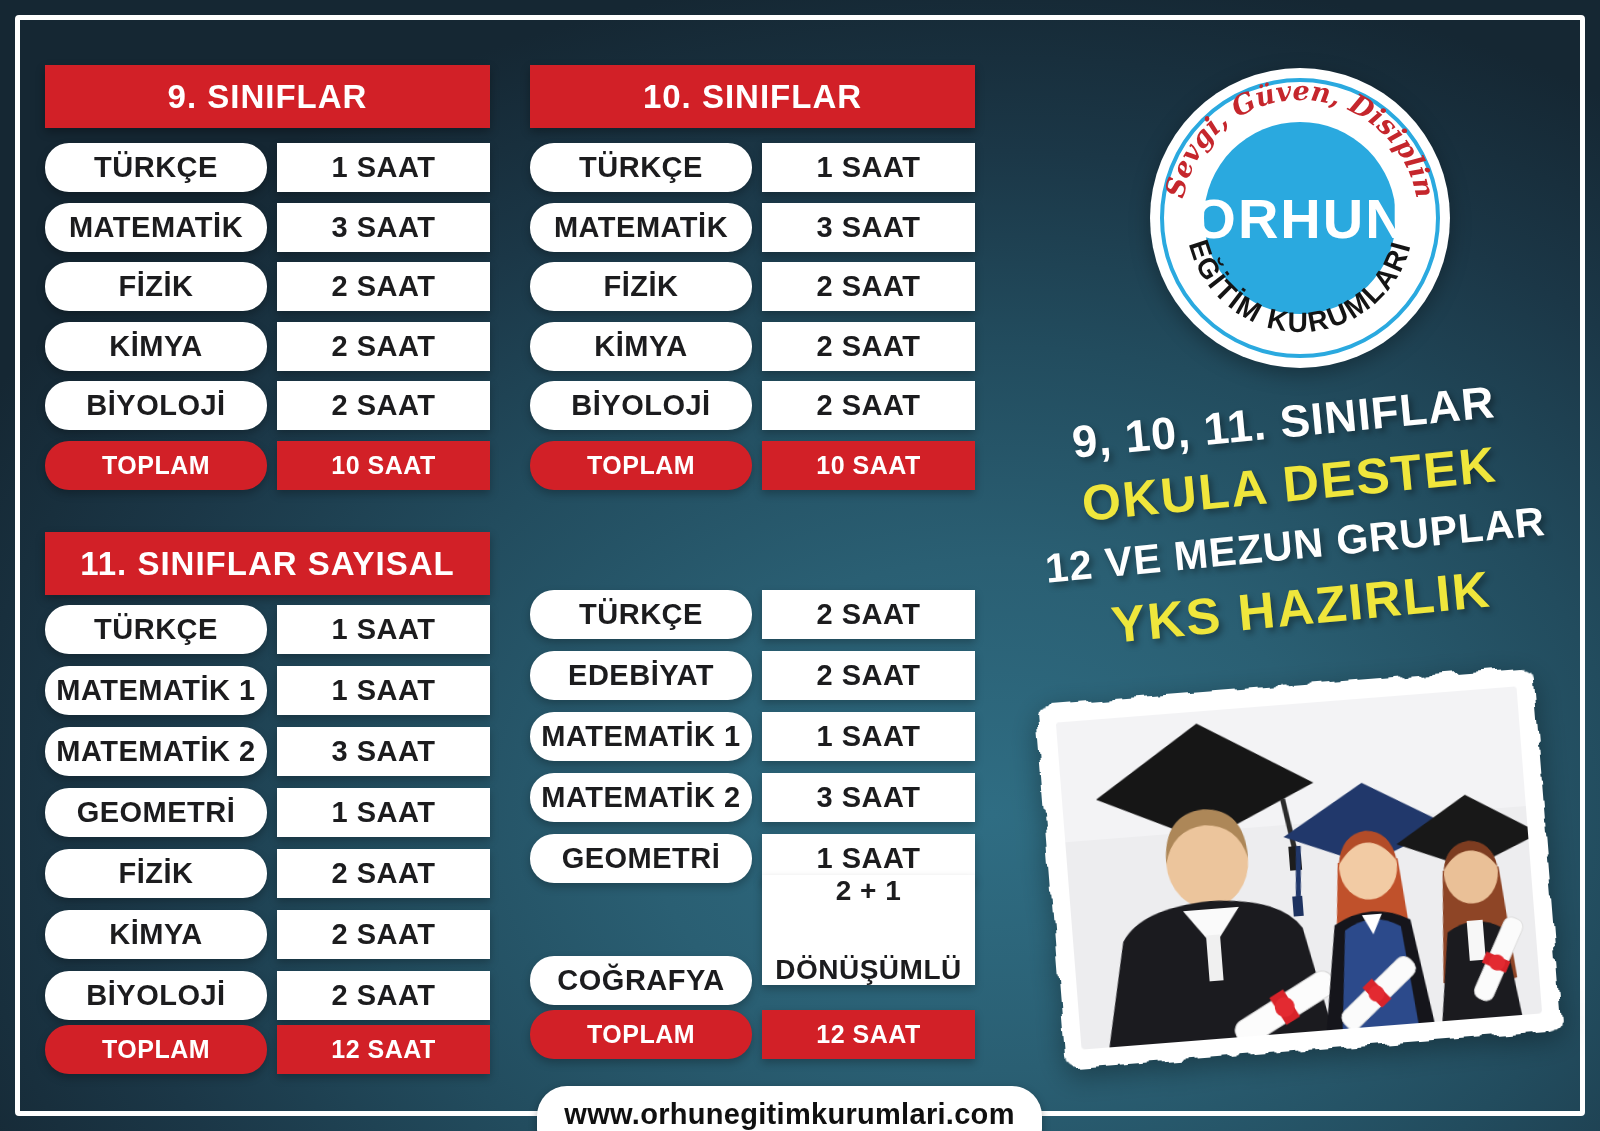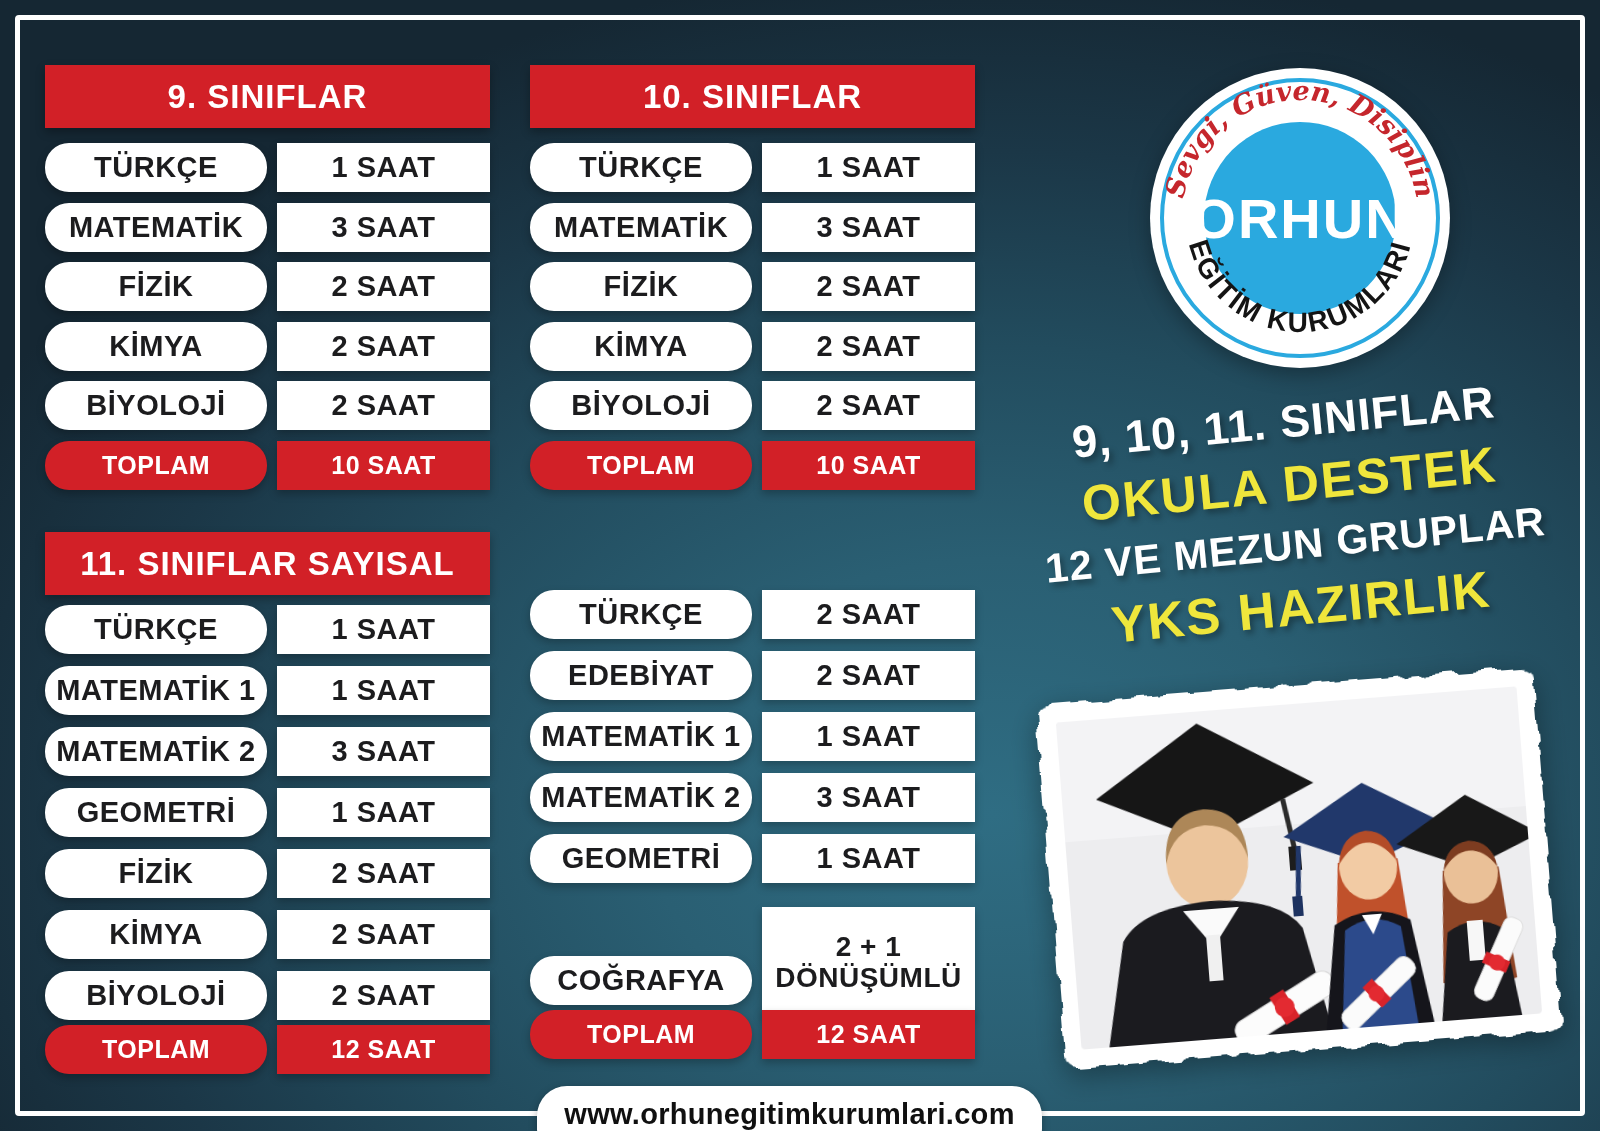--- a/index.html
+++ b/index.html
@@ -30,21 +30,21 @@
     position:absolute;height:49px;background:#fff;color:#1c1c1e;
     display:flex;align-items:center;justify-content:center;
     font-size:29px;font-weight:bold;letter-spacing:.5px;
     box-shadow:0 4px 8px rgba(0,0,0,.25);
   }
   .cell.subj{left:0;width:222px;border-radius:24px;}
   .cell.hrs{left:232px;width:213px;}
   .cell.total{background:#d22027;color:#fff;font-size:25px;}
   .tt .r0{top:78px}.tt .r1{top:138px}.tt .r2{top:197px}.tt .r3{top:257px}.tt .r4{top:316px}.tt .rt{top:376px}
   .bt .r0{top:73px}.bt .r1{top:134px}.bt .r2{top:195px}.bt .r3{top:256px}.bt .r4{top:317px}.bt .r5{top:378px}.bt .r6{top:439px}.bt .rt{top:493px}
-  .cell.merged{top:390px;height:110px;flex-direction:column;line-height:1.12;font-size:28px;}
+  .cell.merged{top:358px;height:110px;flex-direction:column;line-height:1.12;font-size:28px;justify-content:space-between;}
   
   .logo{position:absolute;left:1148px;top:66px;width:304px;height:304px;z-index:2;
         filter:drop-shadow(0 6px 10px rgba(0,0,0,.3));}
   
   .slogan{
     position:absolute;left:1005px;top:396px;width:575px;z-index:2;
     transform:rotate(-5.5deg);transform-origin:50% 50%;
     text-align:center;font-weight:bold;
     text-shadow:3px 4px 6px rgba(0,0,0,.35);
   }

